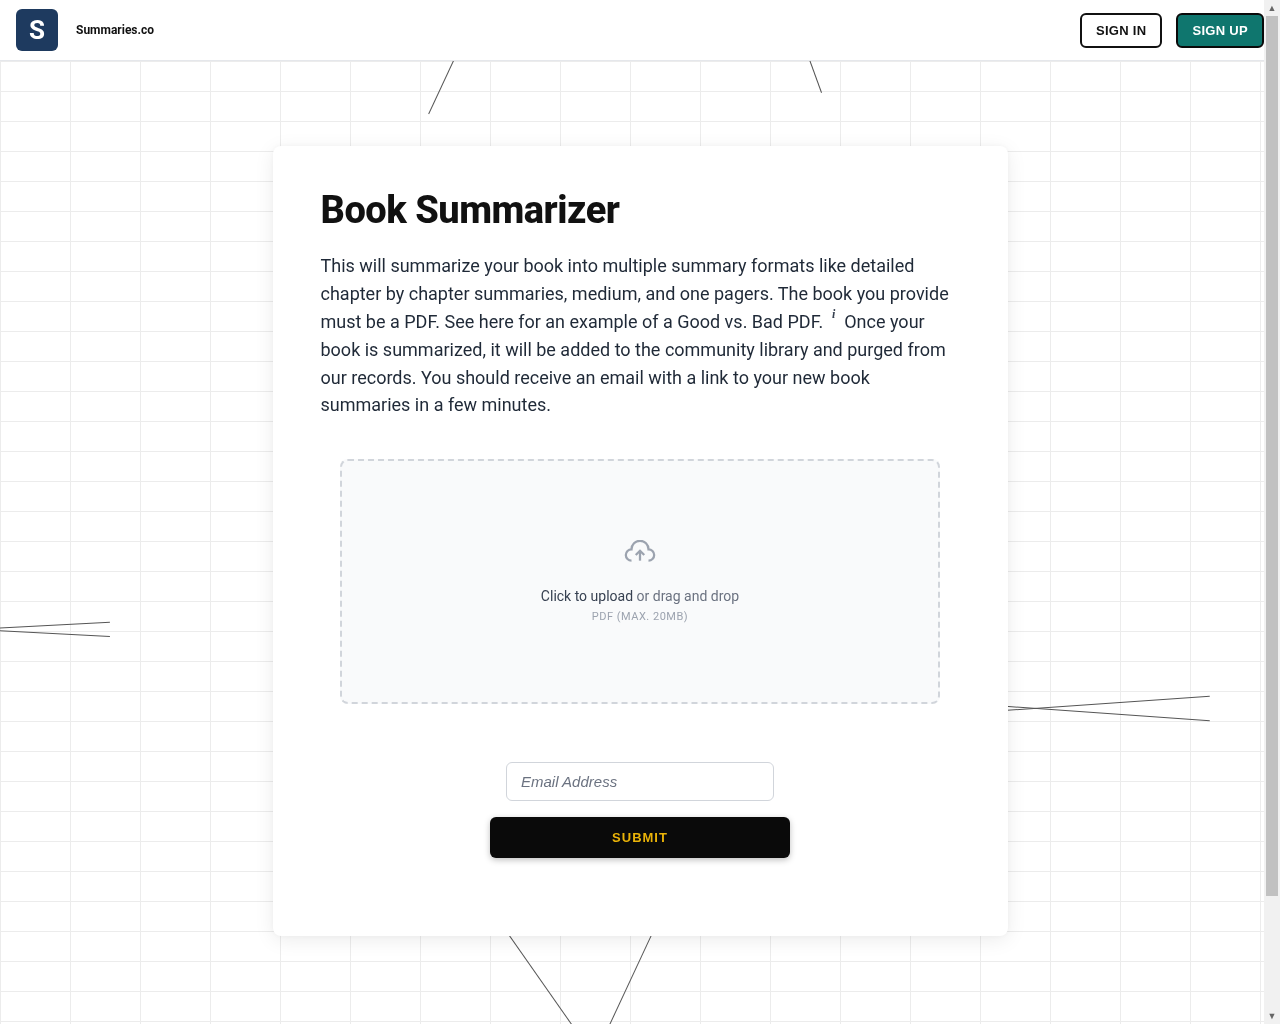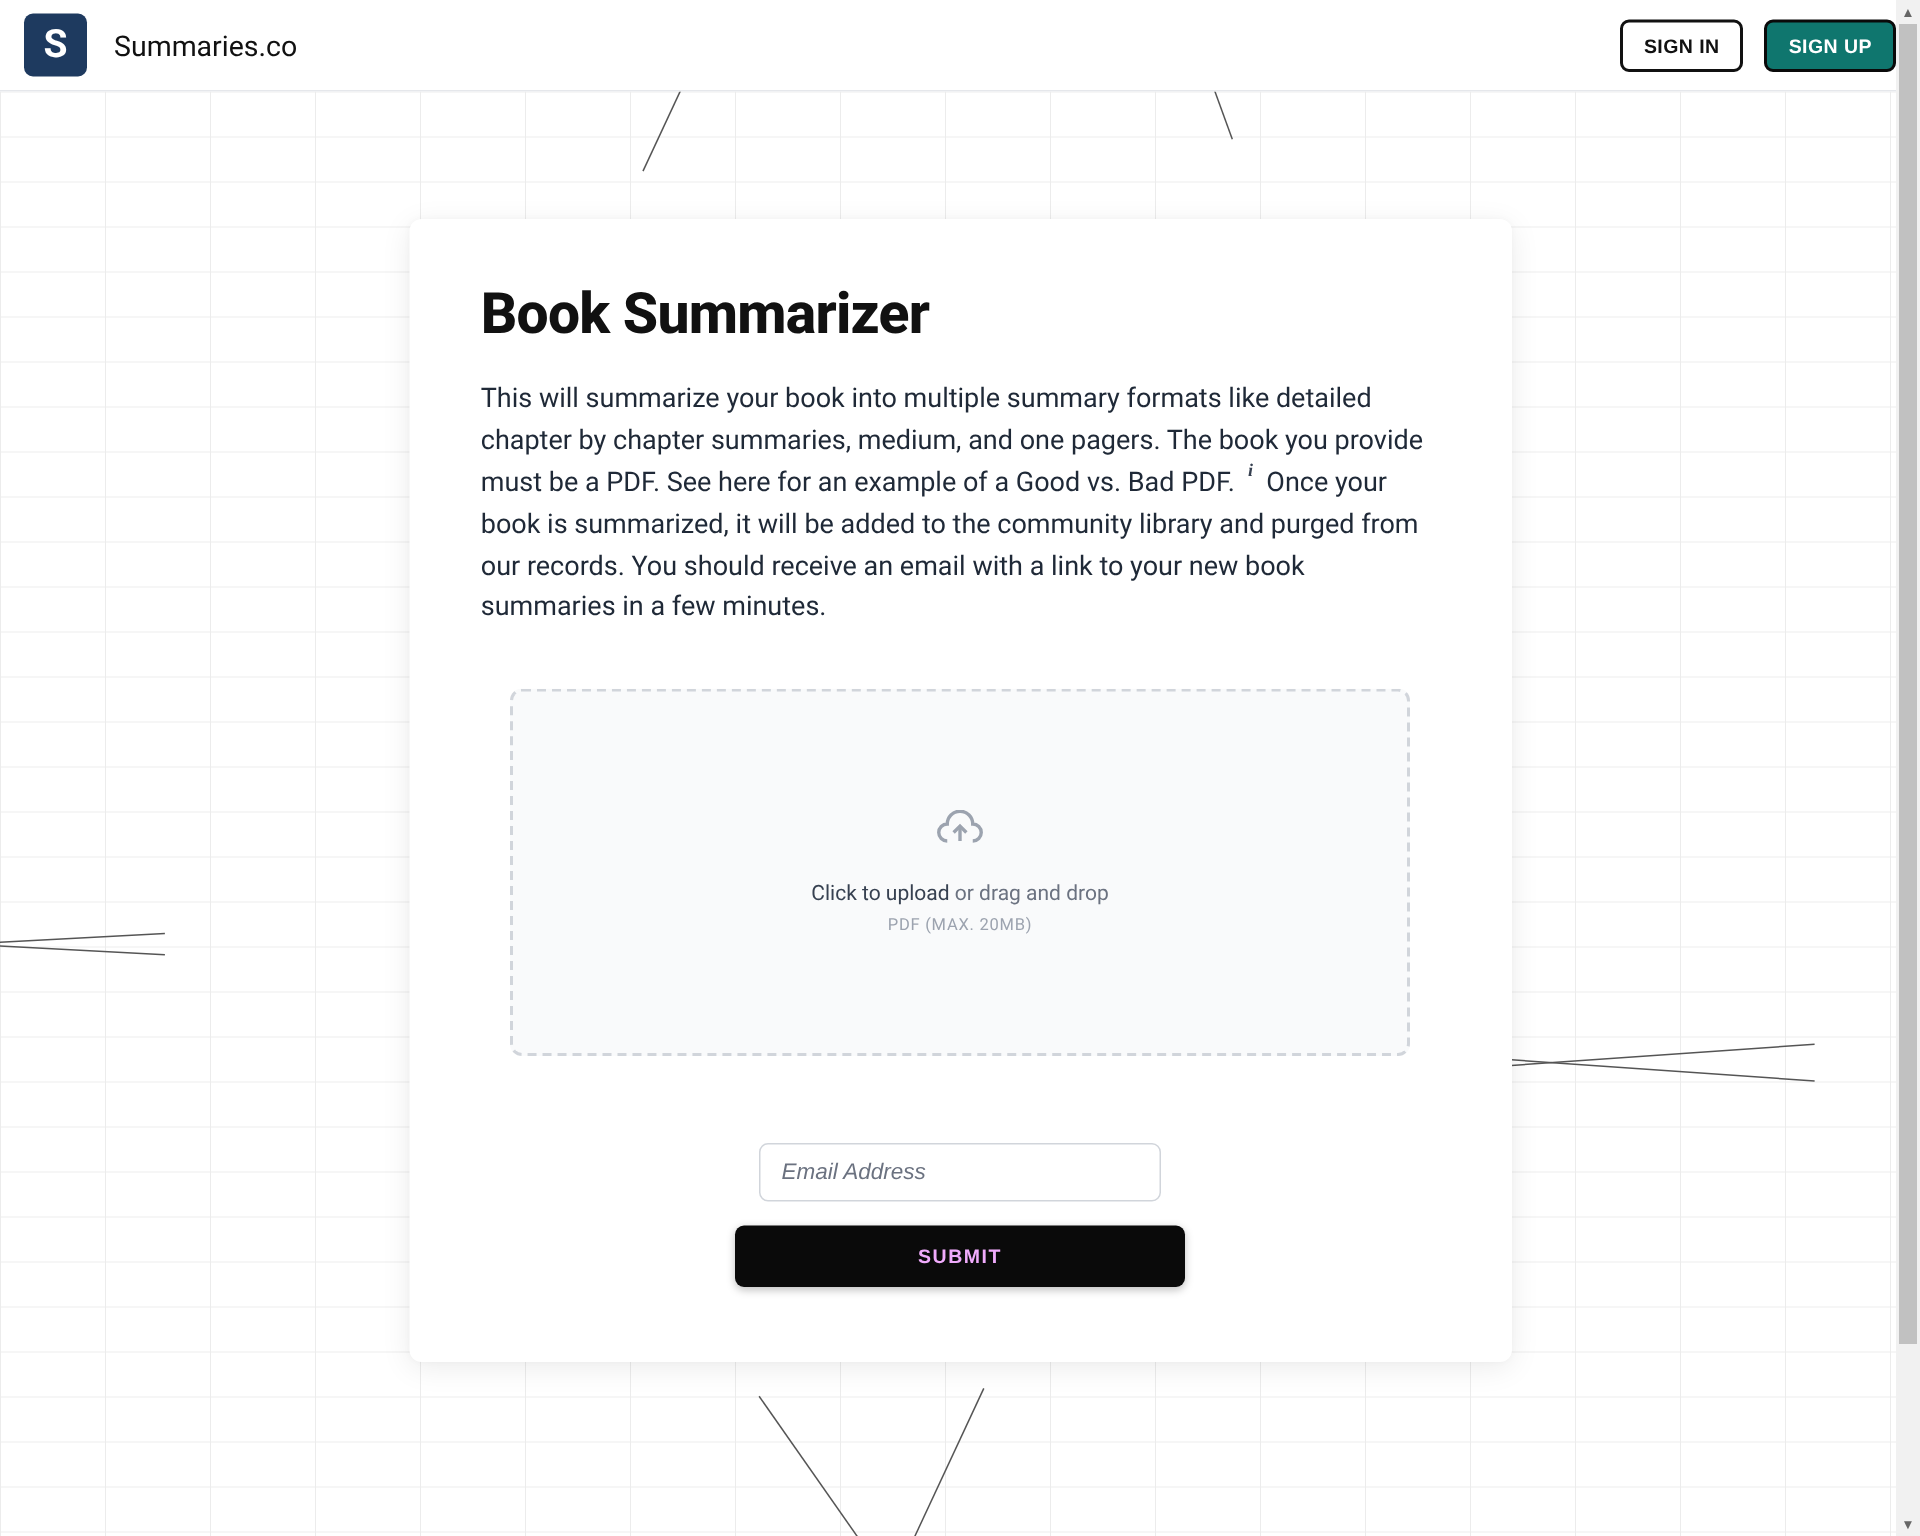--- a/index.html
+++ b/index.html
@@ -119,23 +119,23 @@
       background: #1e3a5f;
       border-radius: 6px;
       display: flex;
       align-items: center;
       justify-content: center;
       color: #fff;
       font-weight: 700;
       font-size: 26px;
     }
     .brand {
-      font-size: 19px;
+      font-size: 12px;
       color: #111;
-      font-weight: 400;
+      font-weight: 700;
     }
     .header-right {
       display: flex;
       align-items: center;
       gap: 14px;
       justify-content: flex-end;
     }
     .btn-signin {
       background: #fff;
       border: 2px solid #111;
@@ -161,21 +161,21 @@
     
     
     .main-card {
       position: relative;
       z-index: 5;
       background: #fff;
       width: 735px;
       margin: 85px auto 0;
       border-radius: 8px;
       box-shadow: 0 4px 20px rgba(0,0,0,0.08), 0 0 5px rgba(0,0,0,0.03);
-      padding: 42px 48px 50px 48px;
+      padding: 42px 48px 78px 48px;
     }
     .page-title {
       font-size: 38px;
       font-weight: 800;
       color: #111;
       margin-bottom: 20px;
       letter-spacing: -0.5px;
     }
     .description {
       font-size: 18px;
@@ -246,21 +246,21 @@
       font-style: italic;
     }
     .email-input::placeholder {
       color: #6b7280;
     }
     .btn-submit {
       display: block;
       width: 300px;
       margin: 0 auto;
       background: #0a0a0a;
-      color: #f0abfc;
+      color: #eab308;
       font-weight: 700;
       font-size: 13px;
       padding: 13px;
       border: none;
       border-radius: 6px;
       cursor: pointer;
       letter-spacing: 1px;
       box-shadow: 0 2px 6px rgba(0,0,0,0.25);
     }
     

